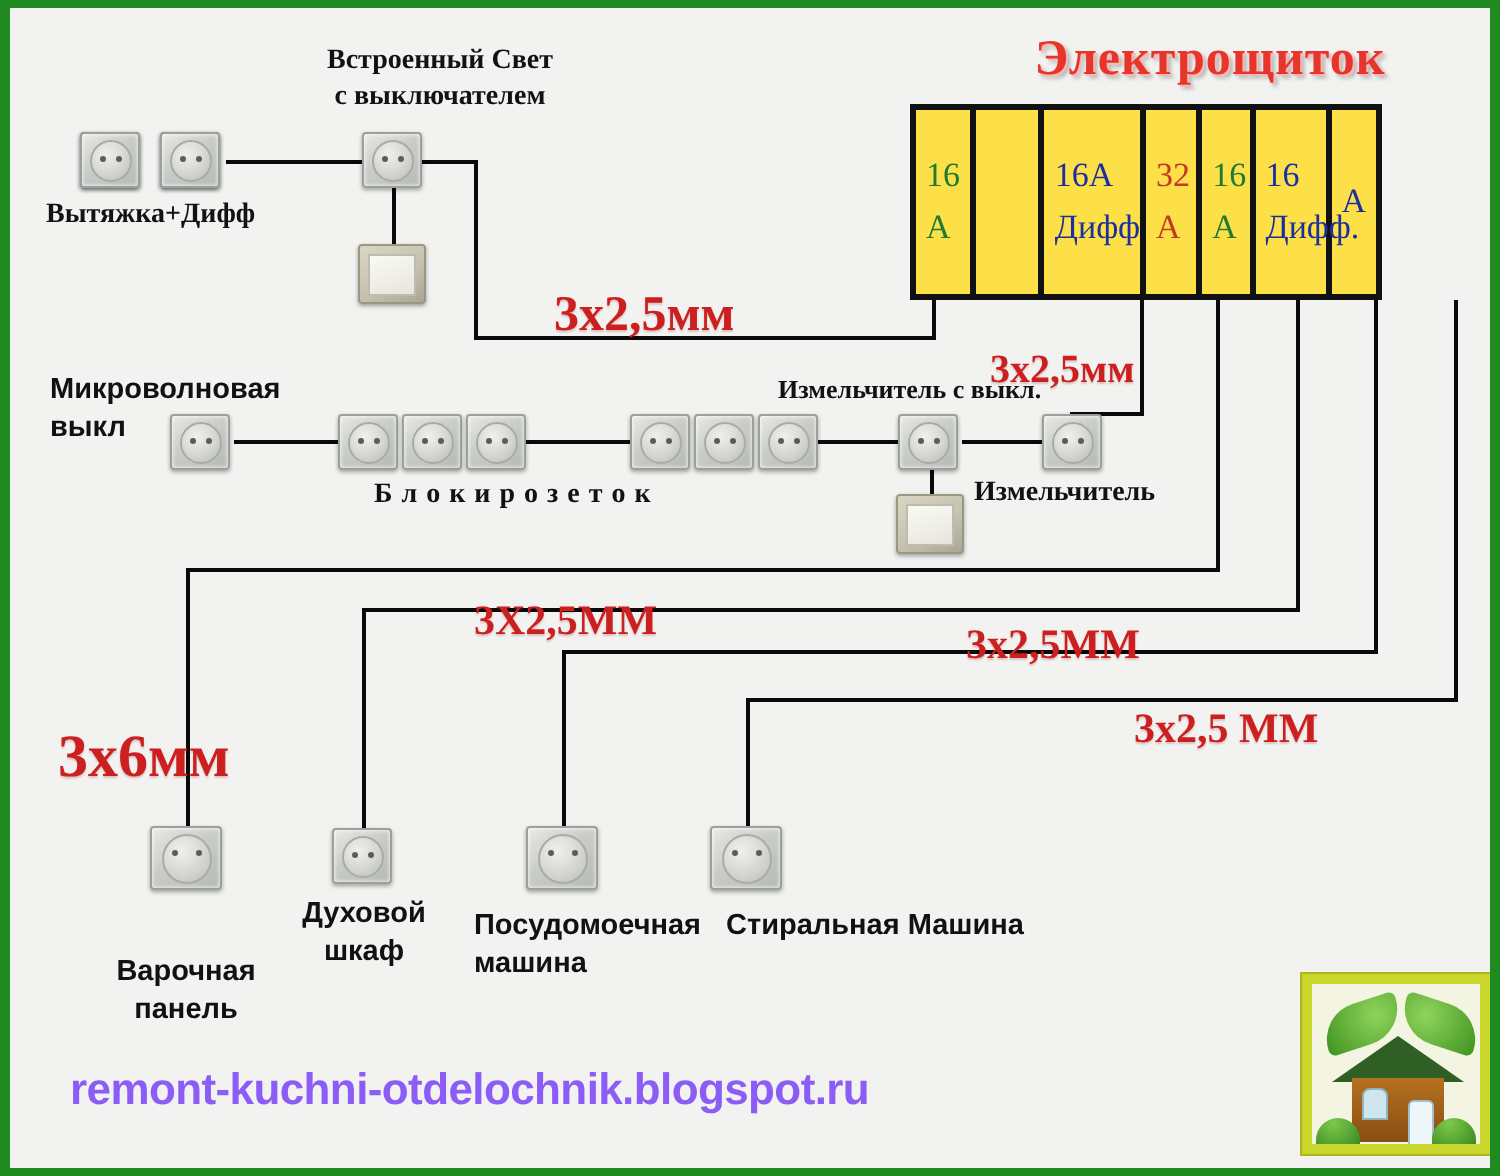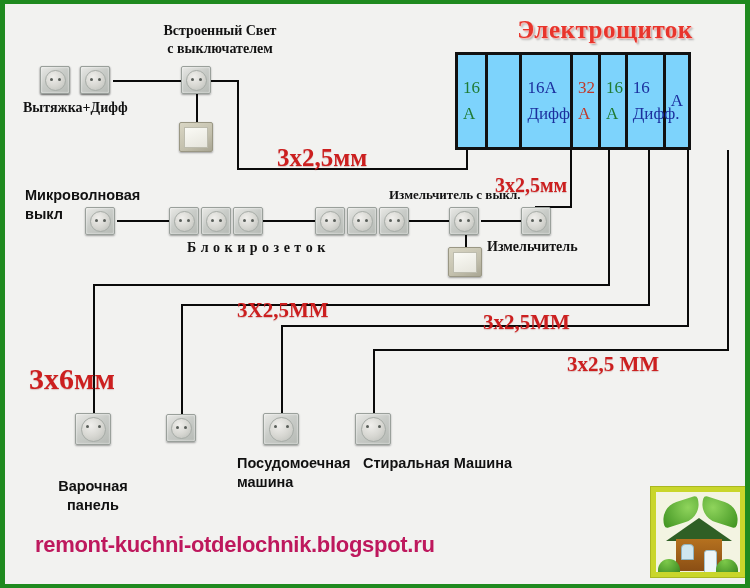--- a/index.html
+++ b/index.html
@@ -19,21 +19,21 @@
     left:470px;top:12px;width:260px;text-align:center;
     font-family:"Liberation Serif",serif;font-weight:bold;font-size:25px;
     color:#e8352c;
     text-shadow:1px 1px 0 #f7b9b5, 2px 2px 2px rgba(0,0,0,.28);
     letter-spacing:.5px;white-space:nowrap;
   }
 
   
   #panel{
     left:450px;top:48px;width:236px;height:98px;
-    background:#7dd3fc;border:3px solid #111;box-sizing:border-box;
+    background:#fde047;border:3px solid #111;box-sizing:border-box;
     display:flex;
   }
   .cell{
     position:relative;height:100%;box-sizing:border-box;
     border-right:3px solid #111;
     display:flex;flex-direction:column;justify-content:center;
     padding:2px 0 2px 5px;
   }
   .cell:last-child{border-right:none;}
   .cell .l1,.cell .l2{font-size:17px;line-height:1.55;font-family:"Liberation Serif",serif;white-space:nowrap;}
@@ -90,21 +90,21 @@
     font-size:14.5px;line-height:1.3;white-space:pre-line;
   }
   .cable{
     font-family:"Liberation Serif",serif;color:#cc1f1f;font-weight:bold;
     white-space:nowrap;text-shadow:0 1px 1px rgba(120,0,0,.20);
   }
 
   
   #site-url{
     left:30px;top:528px;font-family:"Liberation Sans",sans-serif;
-    font-weight:bold;font-size:22px;color:#be185d;white-space:nowrap;
+    font-weight:bold;font-size:22px;color:#8b5cf6;white-space:nowrap;
     letter-spacing:-.3px;
   }
   #logo{
     left:645px;top:482px;width:96px;height:92px;
     background:#c9d62b;border:1px solid #aab81f;box-sizing:border-box;padding:5px;
   }
   #logo .inner{width:100%;height:100%;position:relative;background:#f3f4e2;overflow:hidden;}
   .leaf{position:absolute;width:40px;height:22px;background:#5fb52e;}
   #leafL{left:5px;top:9px;border-radius:22px 4px 22px 4px;transform:rotate(-18deg);
          background:radial-gradient(circle at 70% 40%,#8fd45c,#3f9320);}
@@ -273,20 +273,22 @@
 
   <div class="abs socket big" style="left:70px;top:409px;">
     <span class="hole"></span>
   </div>
   <div class="abs lbl-sans" style="left:40px;top:444px;text-align:center;width:96px;margin-top:29px;">Варочная
 панель</div>
 
   <div class="abs socket" style="left:161px;top:410px;">
     <span class="hole"></span>
   </div>
+  <div class="abs lbl-sans" style="left:134px;top:444px;text-align:center;width:86px;">Духовой
+шкаф</div>
 
   <div class="abs socket big" style="left:258px;top:409px;">
     <span class="hole"></span>
   </div>
   <div class="abs lbl-sans" style="left:232px;top:450px;">Посудомоечная
 машина</div>
 
   <div class="abs socket big" style="left:350px;top:409px;">
     <span class="hole"></span>
   </div>

